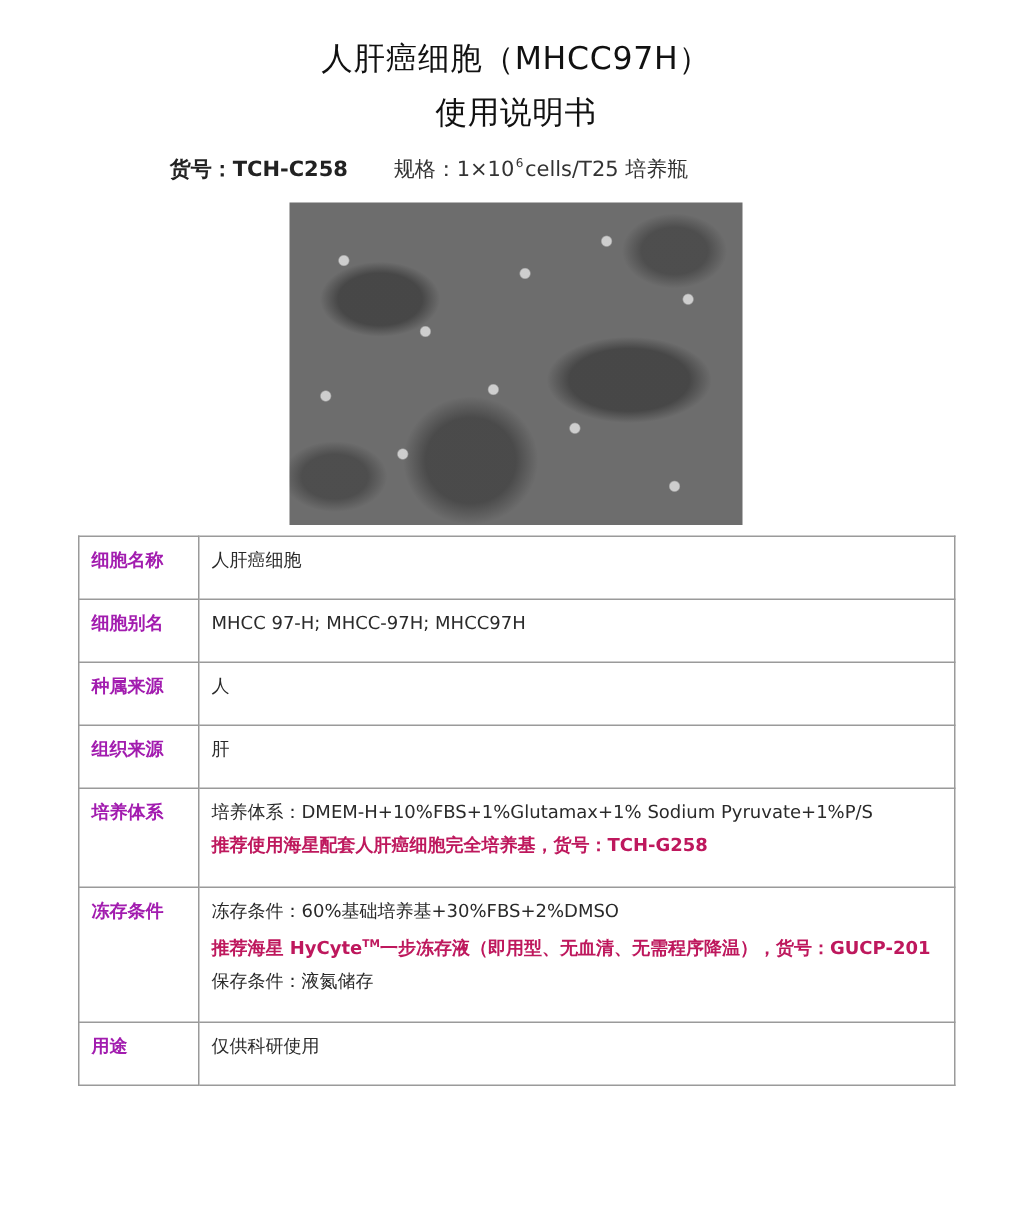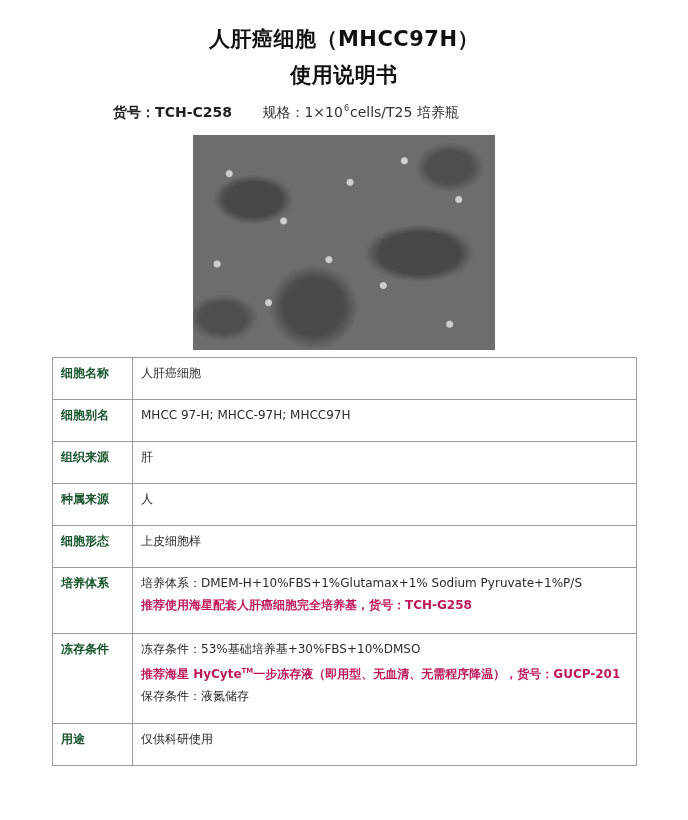--- a/index.html
+++ b/index.html
@@ -13,21 +13,21 @@
       position: relative;
       overflow: hidden;
       font-family: "DejaVu Sans", "Liberation Sans", sans-serif;
       color: #1e1e1e;
     }
     .title {
       position: absolute;
       left: 0;
       width: 688px;
       text-align: center;
-      font-weight: bold;
+      font-weight: normal;
       font-size: 21px;
       color: #111;
       letter-spacing: 0.5px;
     }
     .title1 { top: 25px; }
     .title2 { top: 61px; }
     .subhead {
       position: absolute;
       top: 104px;
       left: 0;
@@ -77,21 +77,21 @@
     }
     table.info td {
       border: 1px solid #9a9a9a;
       vertical-align: top;
       padding: 0 8px;
       line-height: 22px;
     }
     table.info td.label {
       width: 63px;
       font-weight: bold;
-      color: #14532d;
+      color: #a21caf;
       padding-top: 4px;
       padding-bottom: 3px;
     }
     table.info td.value {
       color: #2a2a2a;
       padding-top: 4px;
       padding-bottom: 15px;
     }
     table.info td.value .line { display: block; }
     table.info td.value .bold { font-weight: bold; color: #be185d; }
@@ -119,42 +119,38 @@
   <tbody>
     <tr class="h30">
       <td class="label">细胞名称</td>
       <td class="value">人肝癌细胞</td>
     </tr>
     <tr class="h30">
       <td class="label">细胞别名</td>
       <td class="value">MHCC 97-H; MHCC-97H; MHCC97H</td>
     </tr>
     <tr class="h30">
-      <td class="label">组织来源</td>
-      <td class="value">肝</td>
-    </tr>
-    <tr class="h30">
       <td class="label">种属来源</td>
       <td class="value">人</td>
     </tr>
     <tr class="h30">
-      <td class="label">细胞形态</td>
-      <td class="value">上皮细胞样</td>
+      <td class="label">组织来源</td>
+      <td class="value">肝</td>
     </tr>
     <tr class="h54">
       <td class="label">培养体系</td>
       <td class="value">
         <span class="line">培养体系：DMEM-H+10%FBS+1%Glutamax+1% Sodium Pyruvate+1%P/S</span>
         <span class="line bold">推荐使用海星配套人肝癌细胞完全培养基，货号：TCH-G258</span>
       </td>
     </tr>
     <tr class="h78">
       <td class="label">冻存条件</td>
       <td class="value">
-        <span class="line">冻存条件：53%基础培养基+30%FBS+10%DMSO</span>
+        <span class="line">冻存条件：60%基础培养基+30%FBS+2%DMSO</span>
         <span class="line bold"><span>推荐海星 HyCyte</span><sup>TM</sup><span>一步冻存液（即用型、无血清、无需程序降温），货号：GUCP-201</span></span>
         <span class="line">保存条件：液氮储存</span>
       </td>
     </tr>
     <tr class="h29">
       <td class="label">用途</td>
       <td class="value">仅供科研使用</td>
     </tr>
   </tbody>
 </table>

